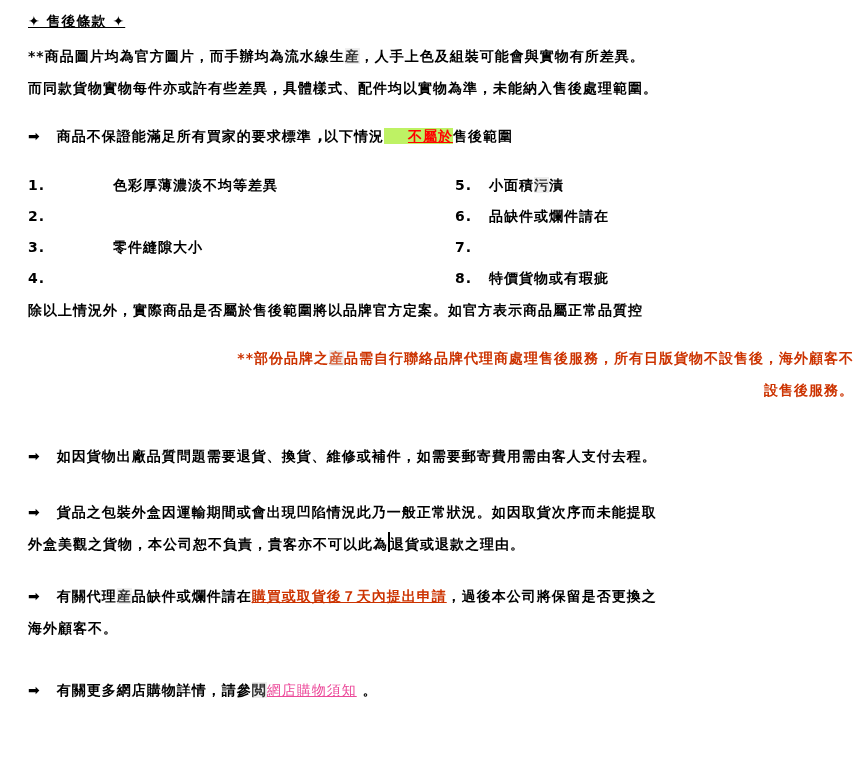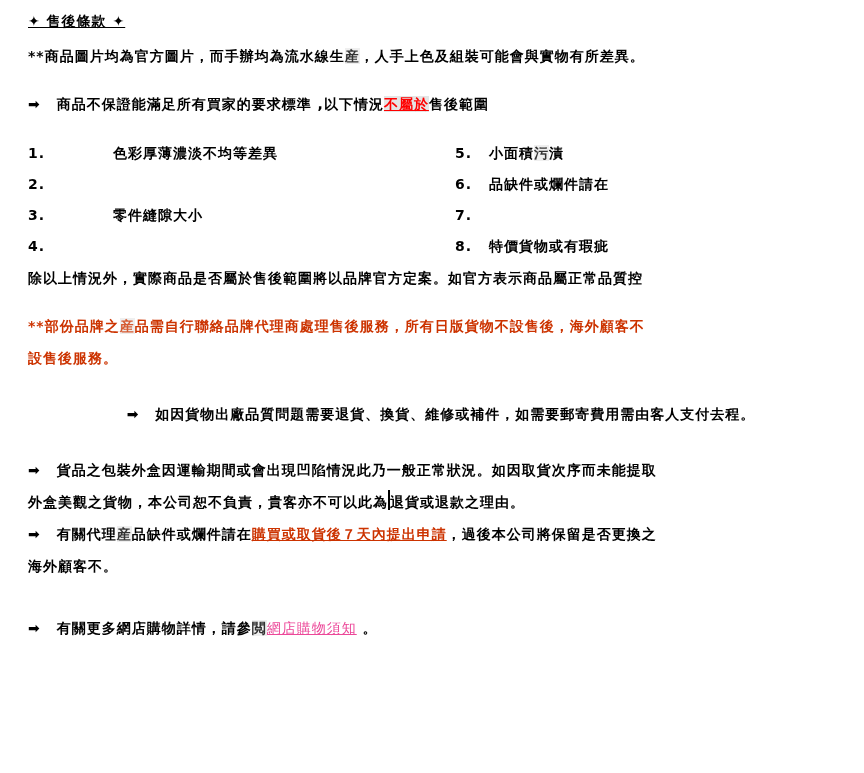--- a/index.html
+++ b/index.html
@@ -15,27 +15,27 @@
     color:#000;
     letter-spacing:1px;
   }
   .line{line-height:32px;white-space:nowrap;}
   .title{line-height:30px;margin-top:2px;}
   .title-text{text-decoration:underline;}
   .mt-intro{margin-top:4px;}
   .mt-notice{margin-top:16px;}
   .mt-list{margin-top:18px;}
   .mt-policy{}
-  .mt-red{margin-top:16px;}
-  .mt-a{margin-top:24px;text-align:center;}
+  .mt-red{margin-top:16px;text-align:right;}
+  .mt-a{margin-top:34px;}
   .mt-b{margin-top:24px;}
-  .mt-c{margin-top:0;}
+  .mt-c{margin-top:20px;}
   .mt-d{margin-top:30px;}
   .arrow{display:inline-block;margin-right:16px;font-weight:bold;}
-  .hl{background:#e5e5e5;color:#ff0000;text-decoration:underline;}
+  .hl{background:#bef264;color:#ff0000;text-decoration:underline;padding-left:24px;}
   .red{color:#cc3300;}
   .light{font-weight:normal;}
   .alt{background:#ececec;opacity:.8;}
   .link-red{color:#cc3300;text-decoration:underline;cursor:pointer;}
   .link-blue{color:#ec4899;text-decoration:underline;font-weight:normal;cursor:pointer;}
   .caret{display:inline-block;width:2px;height:20px;background:#000;vertical-align:-3px;}
   .list{display:flex;}
   .list-col-left{width:427px;flex:none;}
   .list-col-right{flex:1;}
   .list-row{display:flex;line-height:31px;}
@@ -48,20 +48,21 @@
 <div class="page">
 
   <div class="line title">
     <span class="title-text">✦ 售後條款  ✦</span>
   </div>
 
   <div class="mt-intro">
     <div class="line">
       <span>**商品圖片均為官方圖片，而手辦均為流水線生</span><span class="alt">産</span><span>，人手上色及組裝可能會與實物有所差異。</span>
     </div>
+    <div class="line">而同款貨物實物每件亦或許有些差異，具體樣式、配件均以實物為準，未能納入售後處理範圍。</div>
   </div>
 
   <div class="line mt-notice">
     <span class="arrow">➡</span><span>商品不保證能滿足所有買家的要求標準 ,以下情況</span><span class="hl">不屬於</span><span>售後範圍</span>
   </div>
 
   <div class="list mt-list">
     <div class="list-col-left">
       <div class="list-row">
         <span class="num-left">1.</span>

